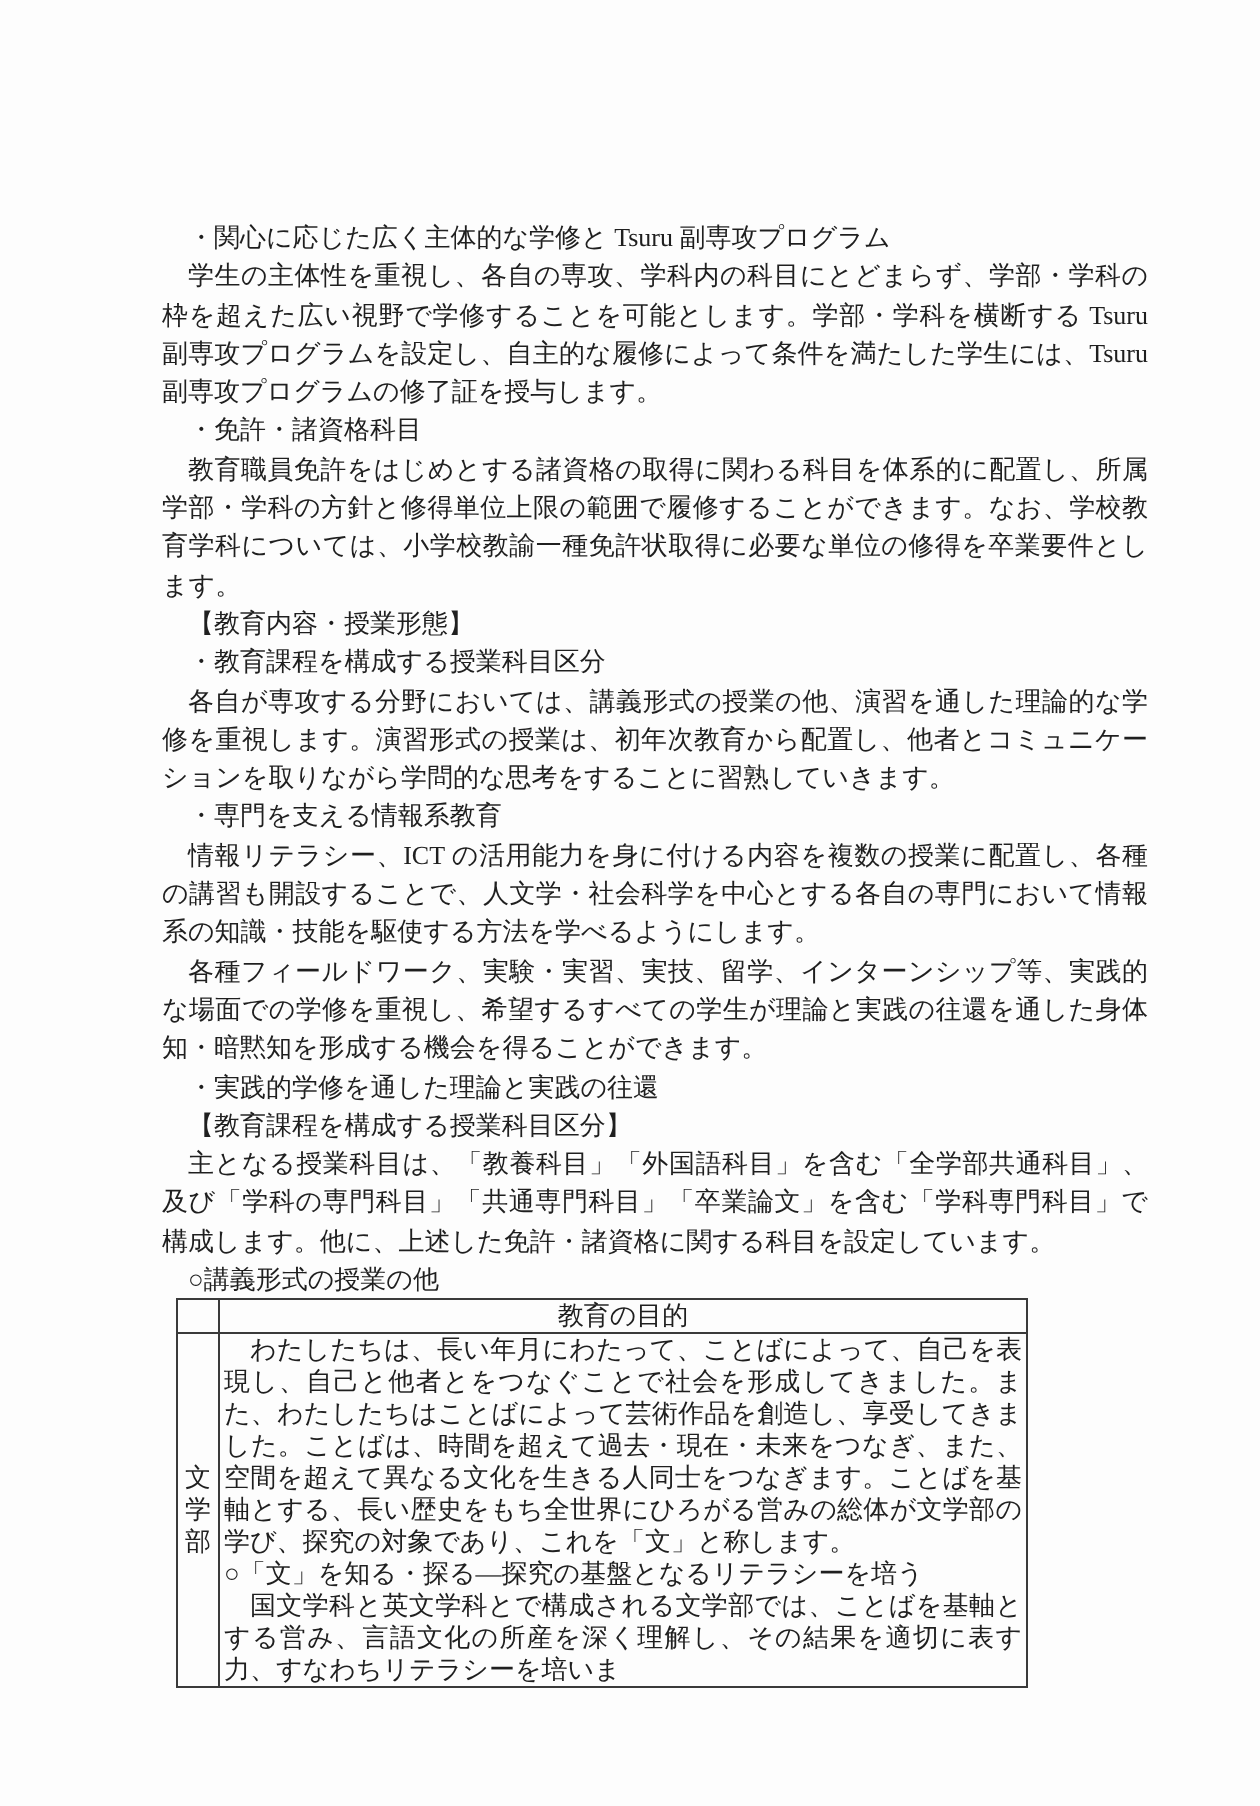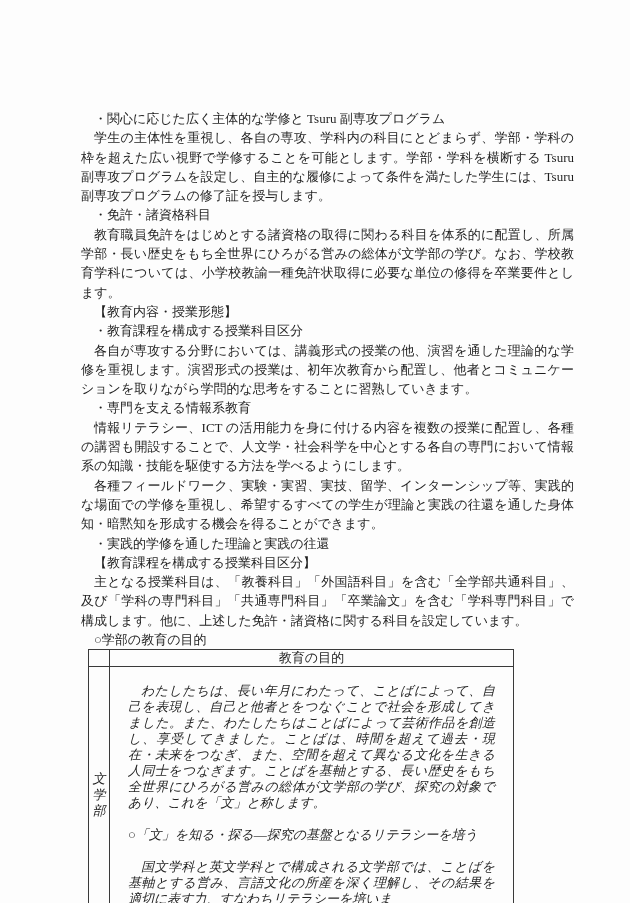--- a/index.html
+++ b/index.html
@@ -45,63 +45,61 @@
     vertical-align: middle;
   }
   th.header-title {
     text-align: center;
     height: 15px;
   }
   td.label-cell {
     text-align: center;
     padding: 0 4px;
     word-break: break-all;     
-    font-style: italic;
   }
   td.content-cell {
     vertical-align: top;
     padding: 1px 3px 0 3px;
   }
   td.content-cell p {
-    margin: 16px;
+    margin: 0;
     text-indent: 1em;
     text-align: justify;
-    font-style: italic;
   }
   td.content-cell p.no-indent {
     text-indent: 0;
   }
 </style>
 </head>
 <body>
 
 <div class="page">
   <div class="doc">
 
     <p>・関心に応じた広く主体的な学修と Tsuru 副専攻プログラム</p>
     <p>学生の主体性を重視し、各自の専攻、学科内の科目にとどまらず、学部・学科の枠を超えた広い視野で学修することを可能とします。学部・学科を横断する Tsuru 副専攻プログラムを設定し、自主的な履修によって条件を満たした学生には、Tsuru 副専攻プログラムの修了証を授与します。</p>
 
     <p>・免許・諸資格科目</p>
-    <p>教育職員免許をはじめとする諸資格の取得に関わる科目を体系的に配置し、所属学部・長い歴史をもち全世界にひろがる営みの総体が文学部の学び。なお、学校教育学科については、小学校教諭一種免許状取得に必要な単位の修得を卒業要件とします。</p>
+    <p>教育職員免許をはじめとする諸資格の取得に関わる科目を体系的に配置し、所属学部・学科の方針と修得単位上限の範囲で履修することができます。なお、学校教育学科については、小学校教諭一種免許状取得に必要な単位の修得を卒業要件とします。</p>
 
     <p>【教育内容・授業形態】</p>
 
     <p>・教育課程を構成する授業科目区分</p>
     <p>各自が専攻する分野においては、講義形式の授業の他、演習を通した理論的な学修を重視します。演習形式の授業は、初年次教育から配置し、他者とコミュニケーションを取りながら学問的な思考をすることに習熟していきます。</p>
 
     <p>・専門を支える情報系教育</p>
     <p>情報リテラシー、ICT の活用能力を身に付ける内容を複数の授業に配置し、各種の講習も開設することで、人文学・社会科学を中心とする各自の専門において情報系の知識・技能を駆使する方法を学べるようにします。</p>
 
     <p>各種フィールドワーク、実験・実習、実技、留学、インターンシップ等、実践的な場面での学修を重視し、希望するすべての学生が理論と実践の往還を通した身体知・暗黙知を形成する機会を得ることができます。</p>
     <p>・実践的学修を通した理論と実践の往還</p>
 
     <p>【教育課程を構成する授業科目区分】</p>
     <p>主となる授業科目は、「教養科目」「外国語科目」を含む「全学部共通科目」、及び「学科の専門科目」「共通専門科目」「卒業論文」を含む「学科専門科目」で構成します。他に、上述した免許・諸資格に関する科目を設定しています。</p>
 
-    <p>○学部の教育の目的</p>
+    <p>○講義形式の授業の他</p>
 
     <table class="purpose-table">
       <colgroup>
         <col style="width:21px">
         <col>
       </colgroup>
       <tbody>
         <tr>
           <th></th>
           <th class="header-title">教育の目的</th>

